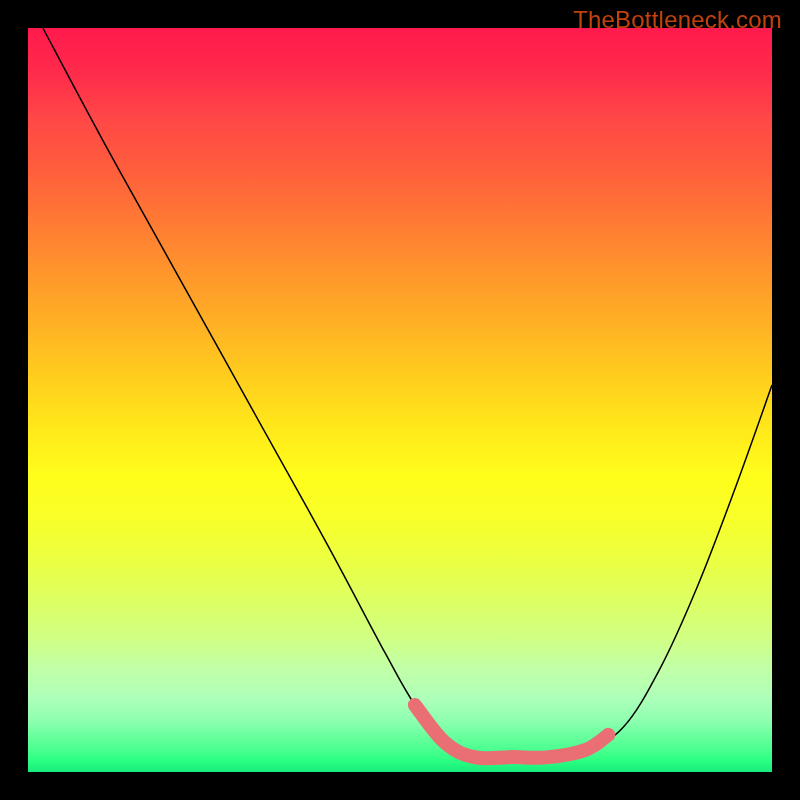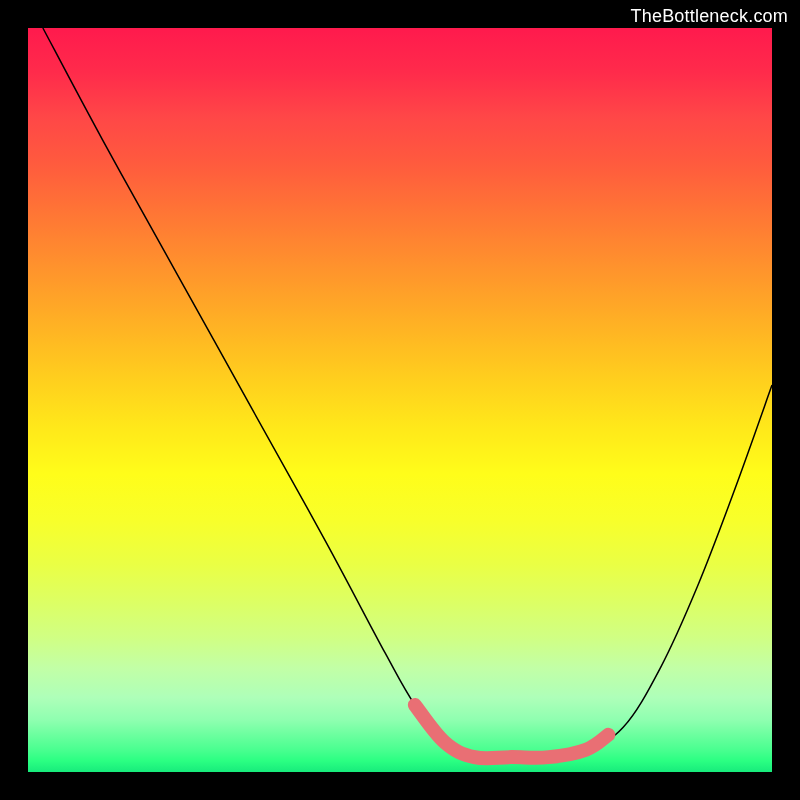--- a/index.html
+++ b/index.html
@@ -38,23 +38,23 @@
       #8fffb0 93%,
       #6cff9f 95%,
       #4aff90 97%,
       #2bff82 98.5%,
       #17eb7c 100%
     );
   }
   .watermark {
     position: absolute;
     top: 6px;
-    right: 12px;
-    color: #ffffff;
-    font-size: 18px;
+    right: 18px;
+    color: #c2410c;
+    font-size: 24px;
     font-weight: 500;
     letter-spacing: 0.2px;
   }
   .curve-svg {
     position: absolute;
     left: 0;
     top: 0;
     width: 744px;
     height: 744px;
     overflow: visible;

